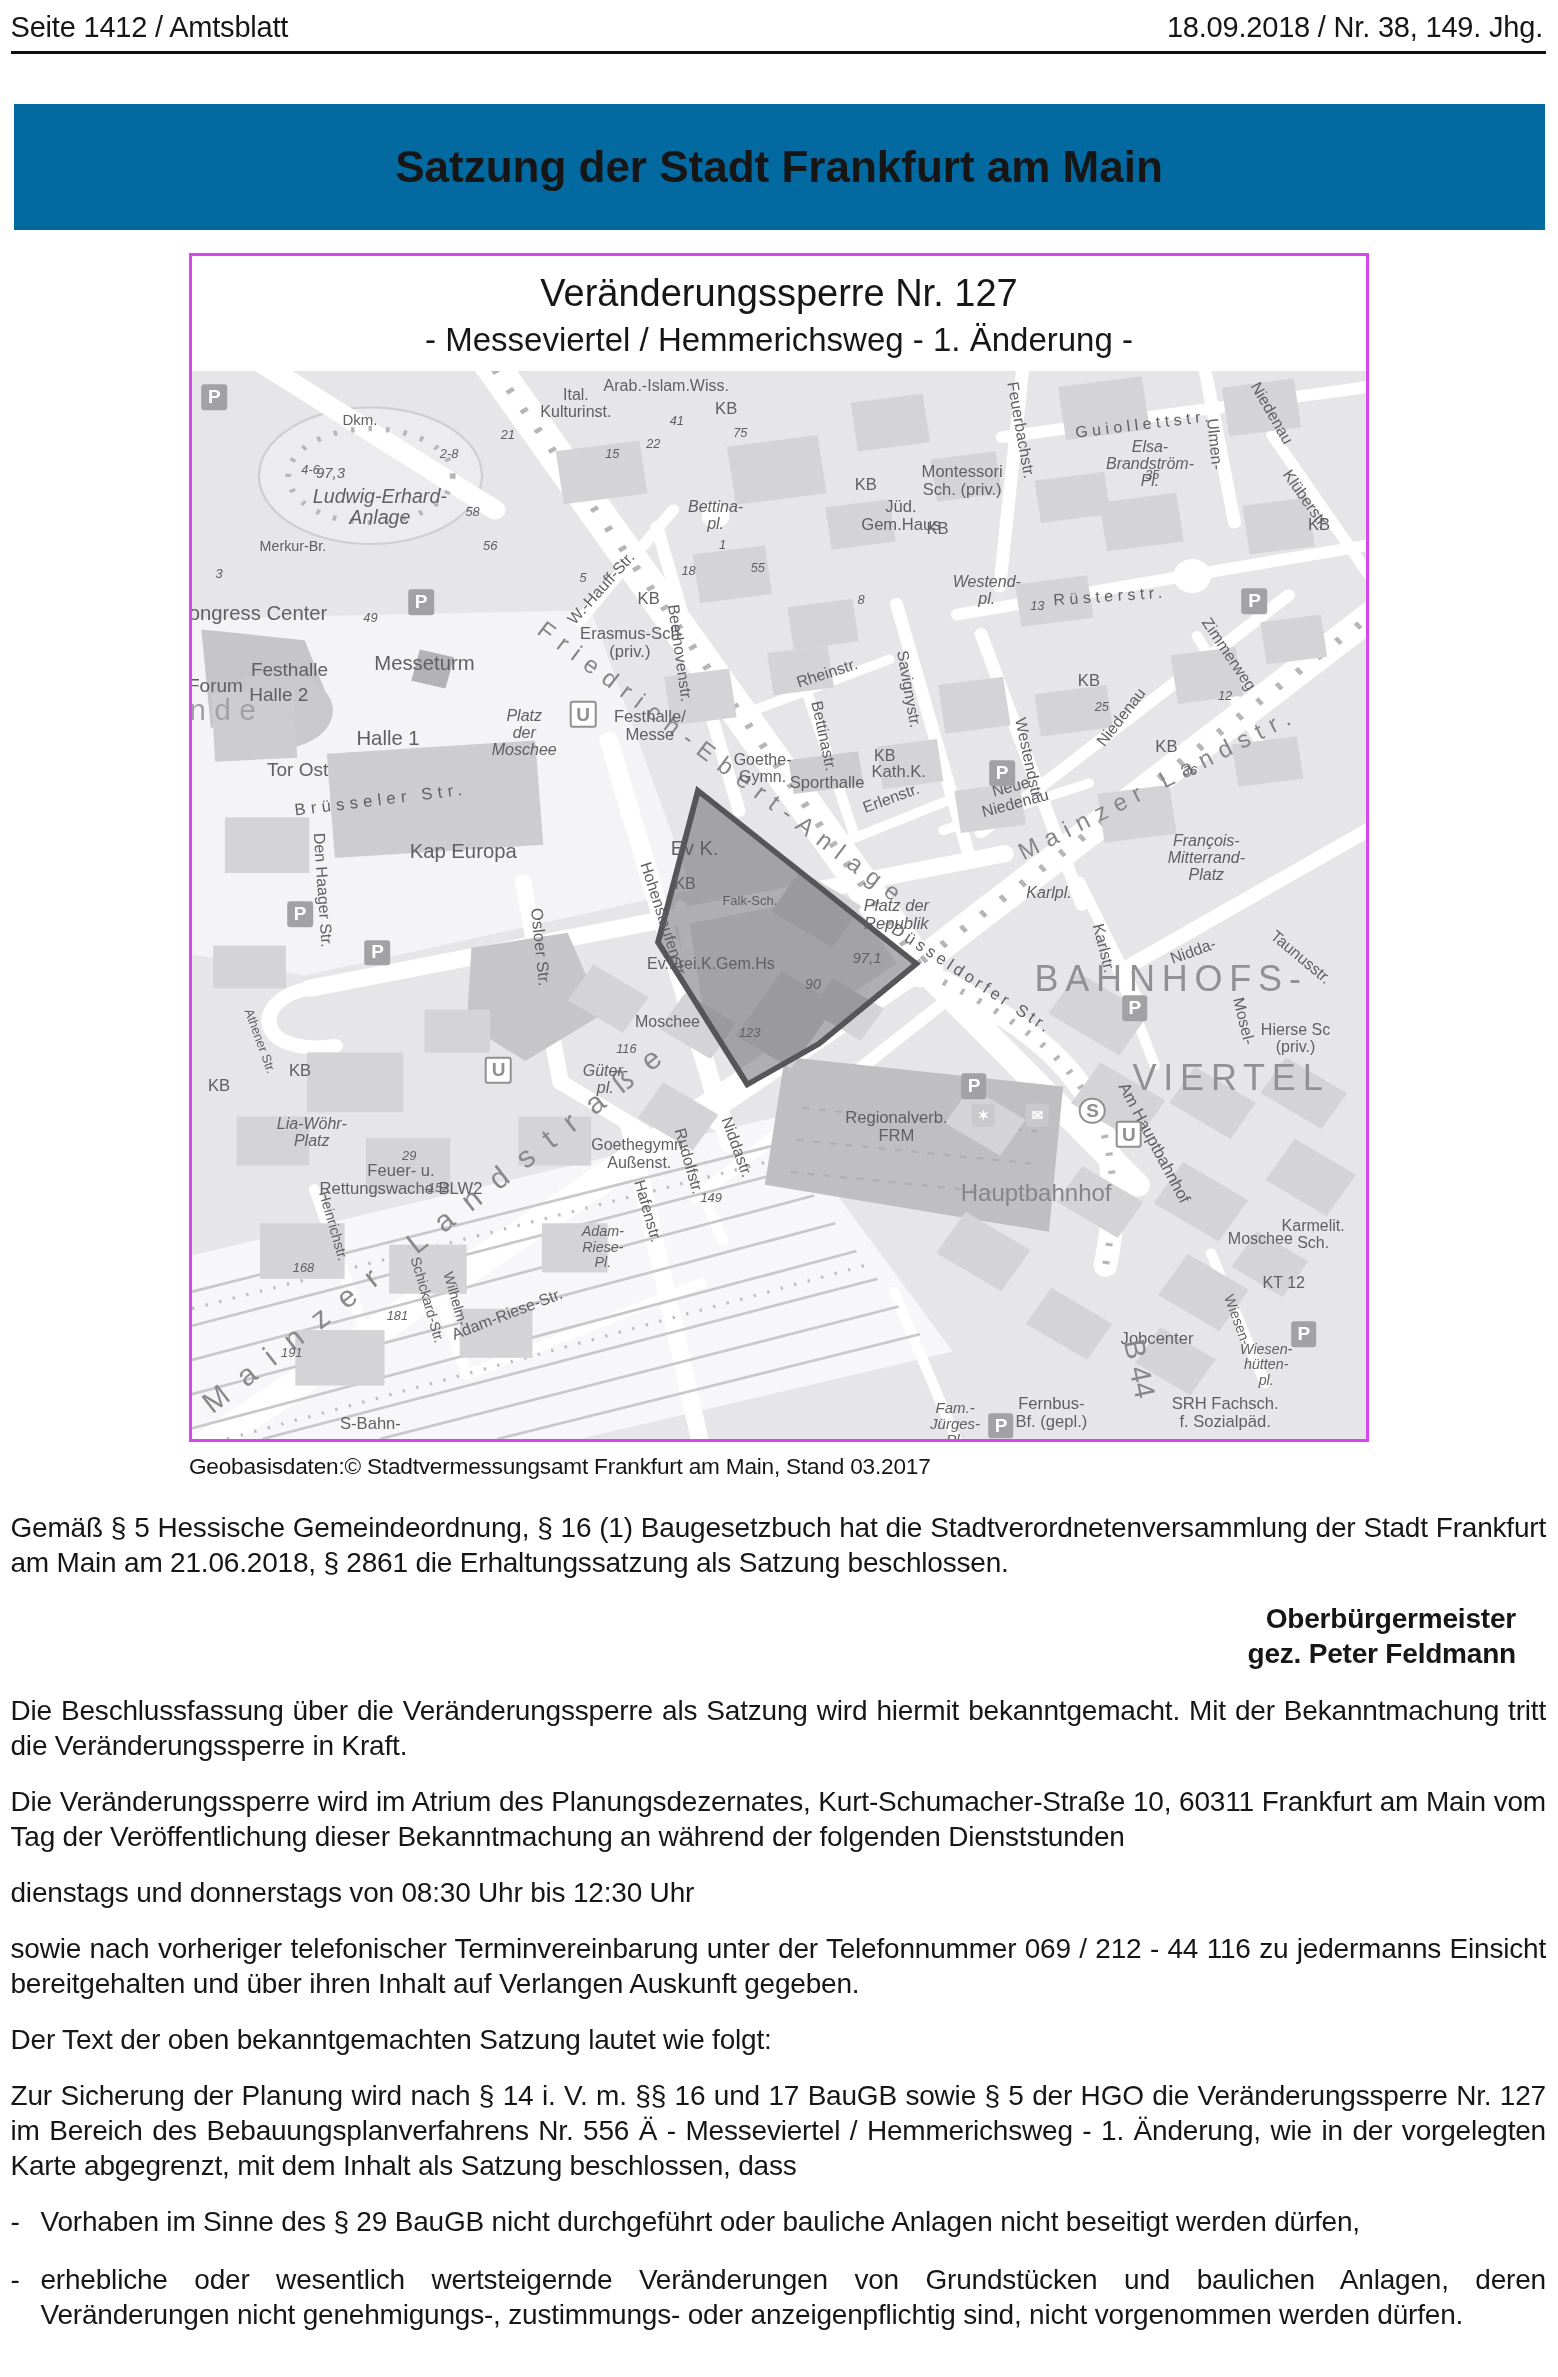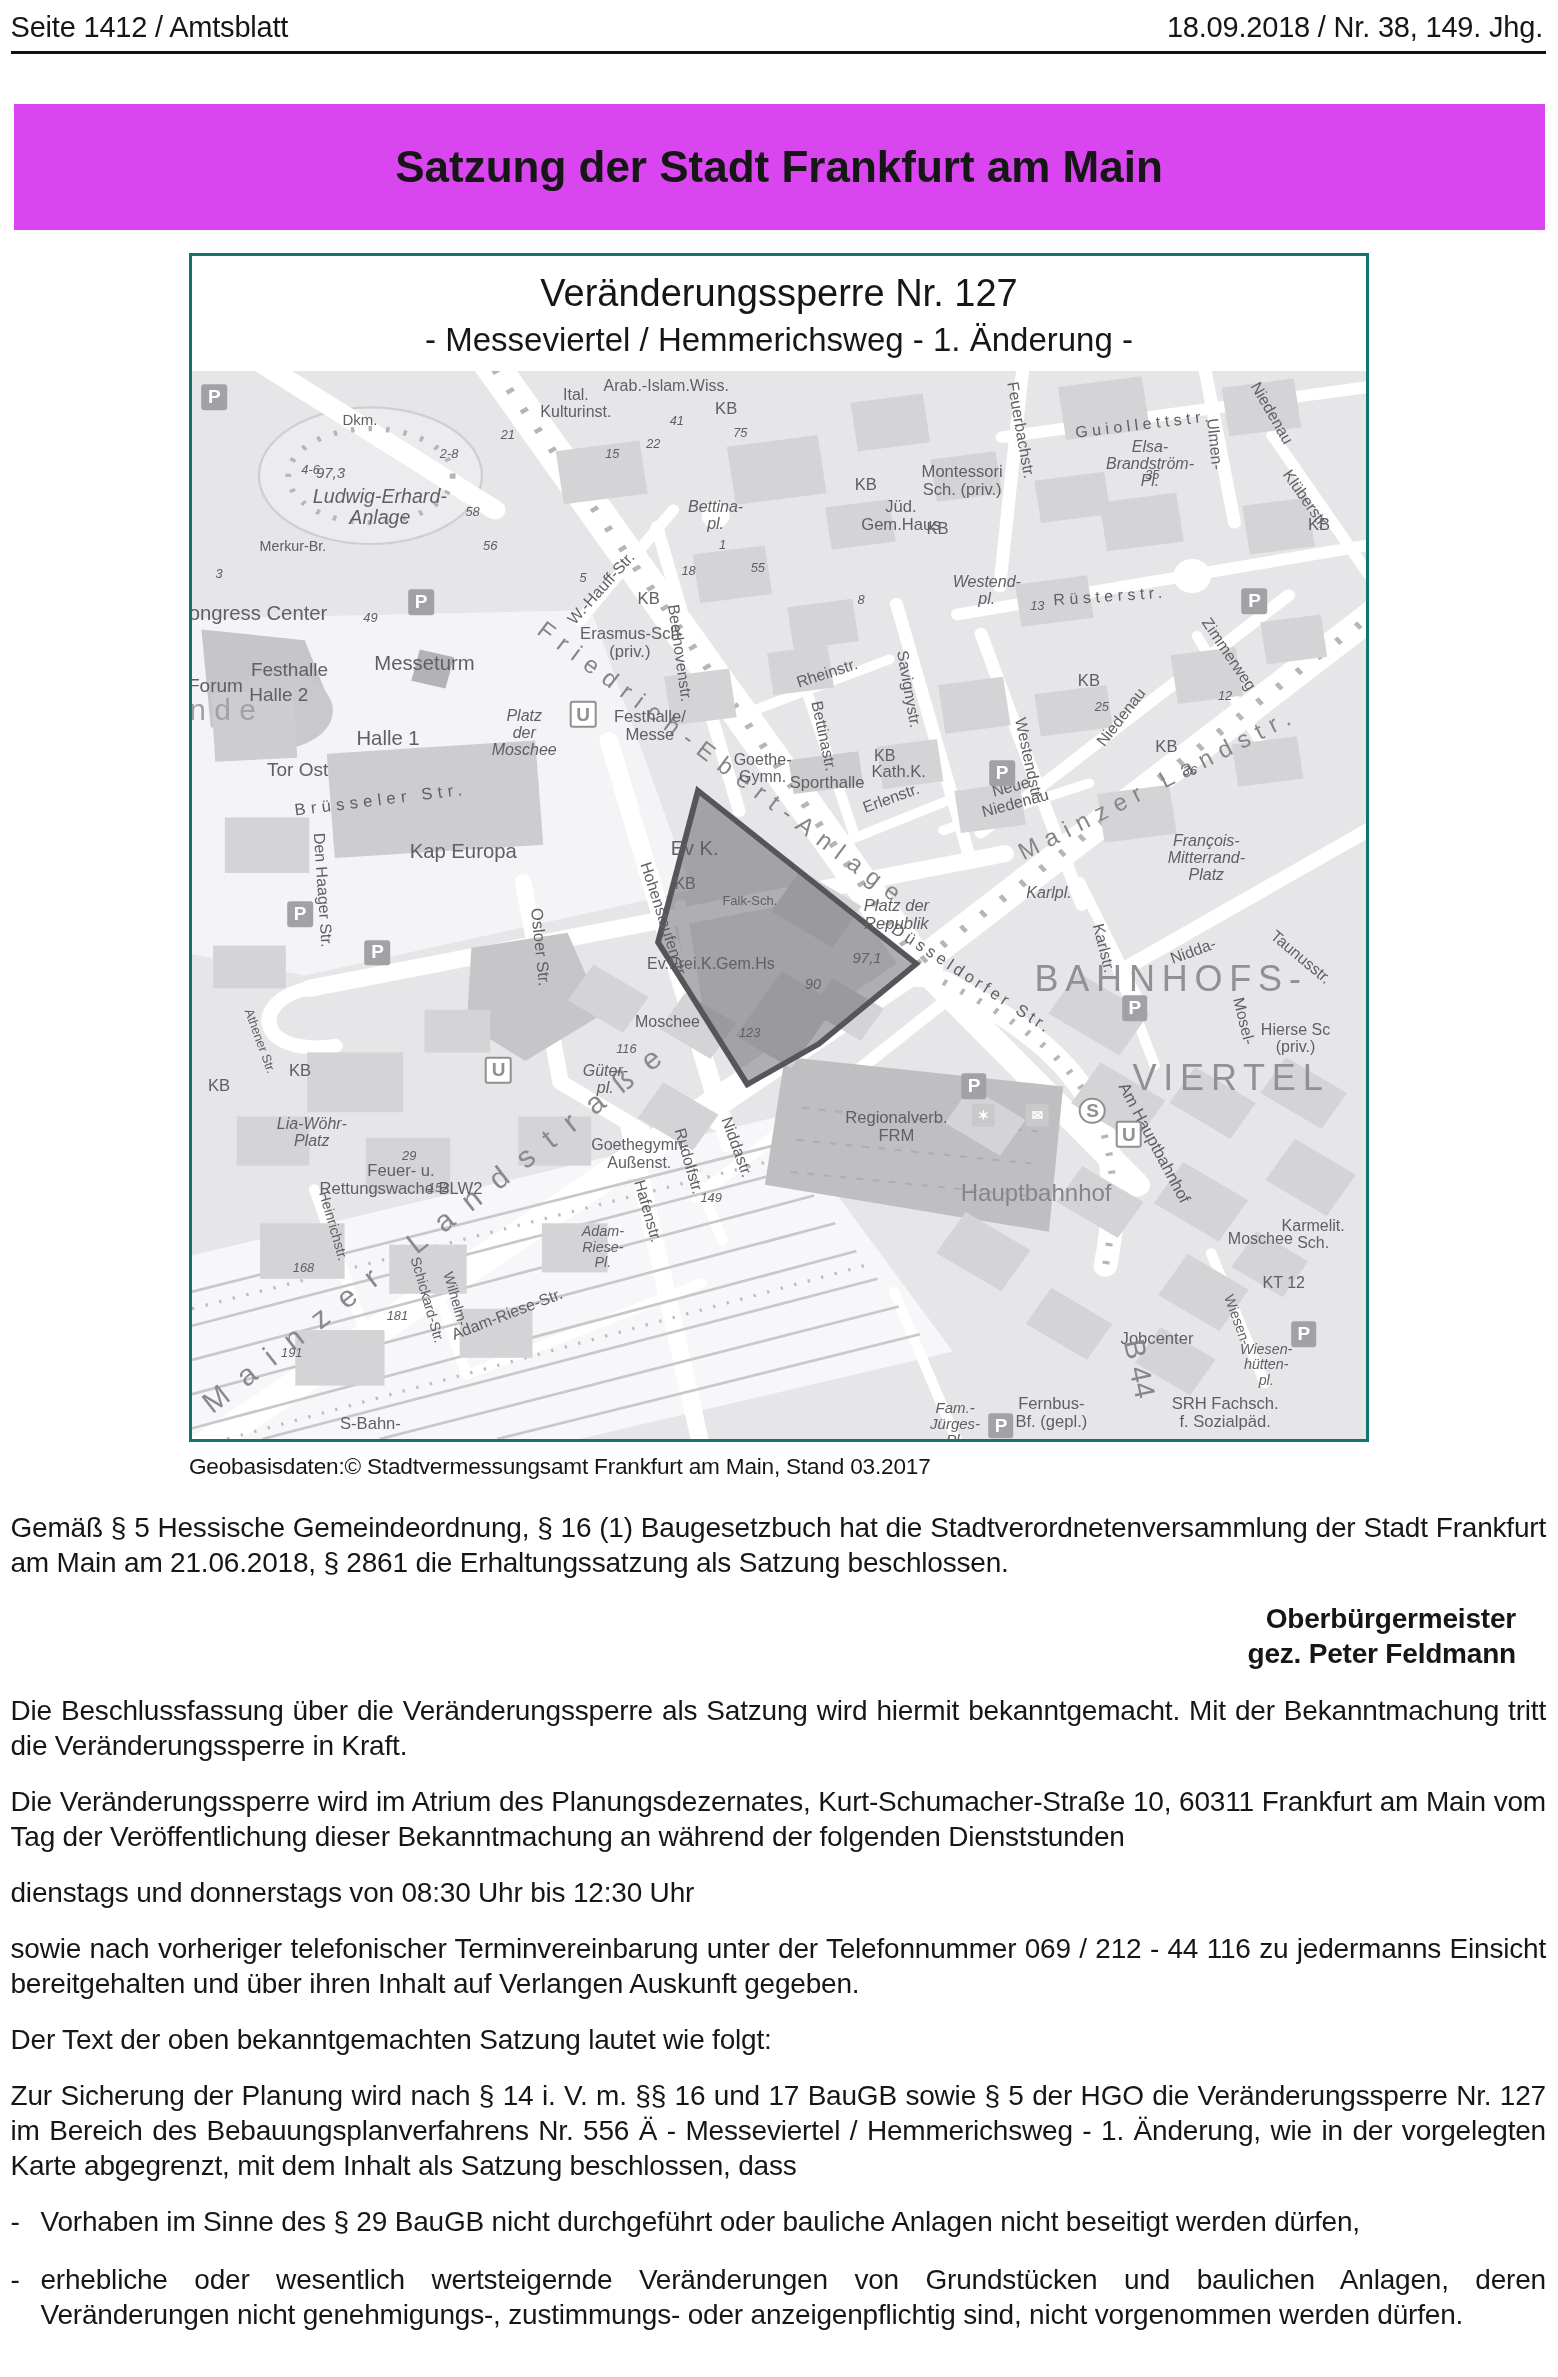--- a/index.html
+++ b/index.html
@@ -9,26 +9,26 @@
     letter-spacing:-0.2px;
   }
   
   .header{
     display:flex;justify-content:space-between;align-items:flex-end;
     margin:0 12px 0 10.5px;padding:10.5px 3px 7.5px 0;
     border-bottom:3.8px solid #111;font-size:29px;
   }
   
   .banner{
-    margin:50px 13.5px 0 13.5px;height:126px;background:#d946ef;
+    margin:50px 13.5px 0 13.5px;height:126px;background:#0369a1;
     display:flex;align-items:center;justify-content:center;
     font-size:44px;font-weight:bold;letter-spacing:0;
   }
   
-  .map-box{margin:22.6px auto 0 auto;width:1174px;border:3px solid #0f766e;background:#fff;}
+  .map-box{margin:22.6px auto 0 auto;width:1174px;border:3px solid #d946ef;background:#fff;}
   .map-titles{text-align:center;padding:12px 0 9px 0;letter-spacing:0;}
   .map-titles .mt1{font-size:38px;line-height:50px;}
   .map-titles .mt2{font-size:33px;line-height:44px;}
   .map-titles .mt3{font-size:33px;line-height:44px;}
   .map{position:relative;width:1174px;height:1068px;overflow:hidden;background:#e6e6e8;}
   .map svg{position:absolute;inset:0;width:100%;height:100%;}
   .map-label{
     position:absolute;color:#5f5f64;line-height:1.08;text-align:center;
     white-space:nowrap;letter-spacing:0;z-index:3;
   }

